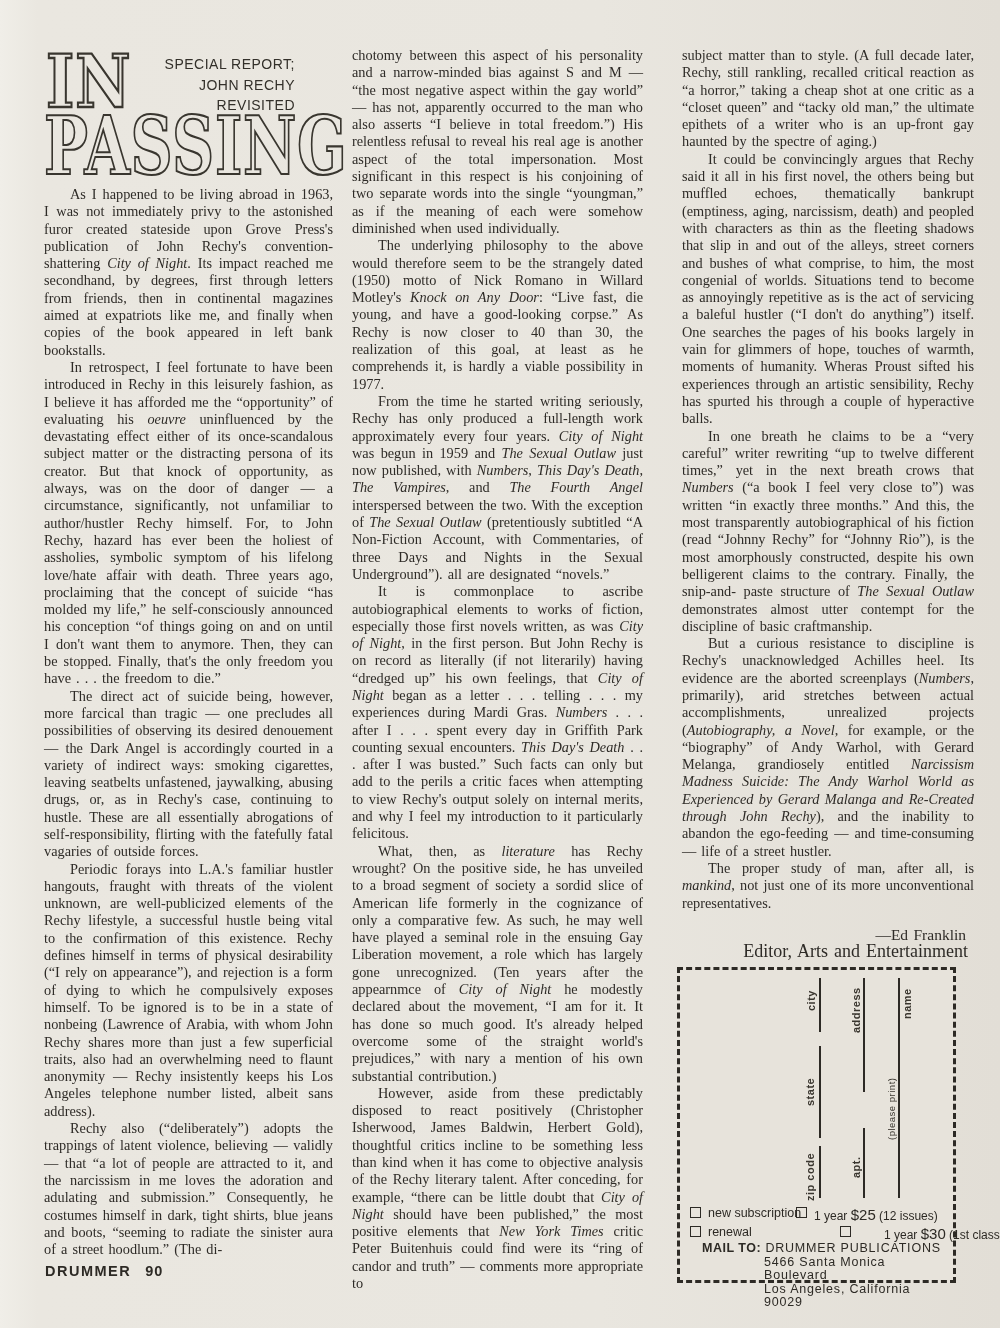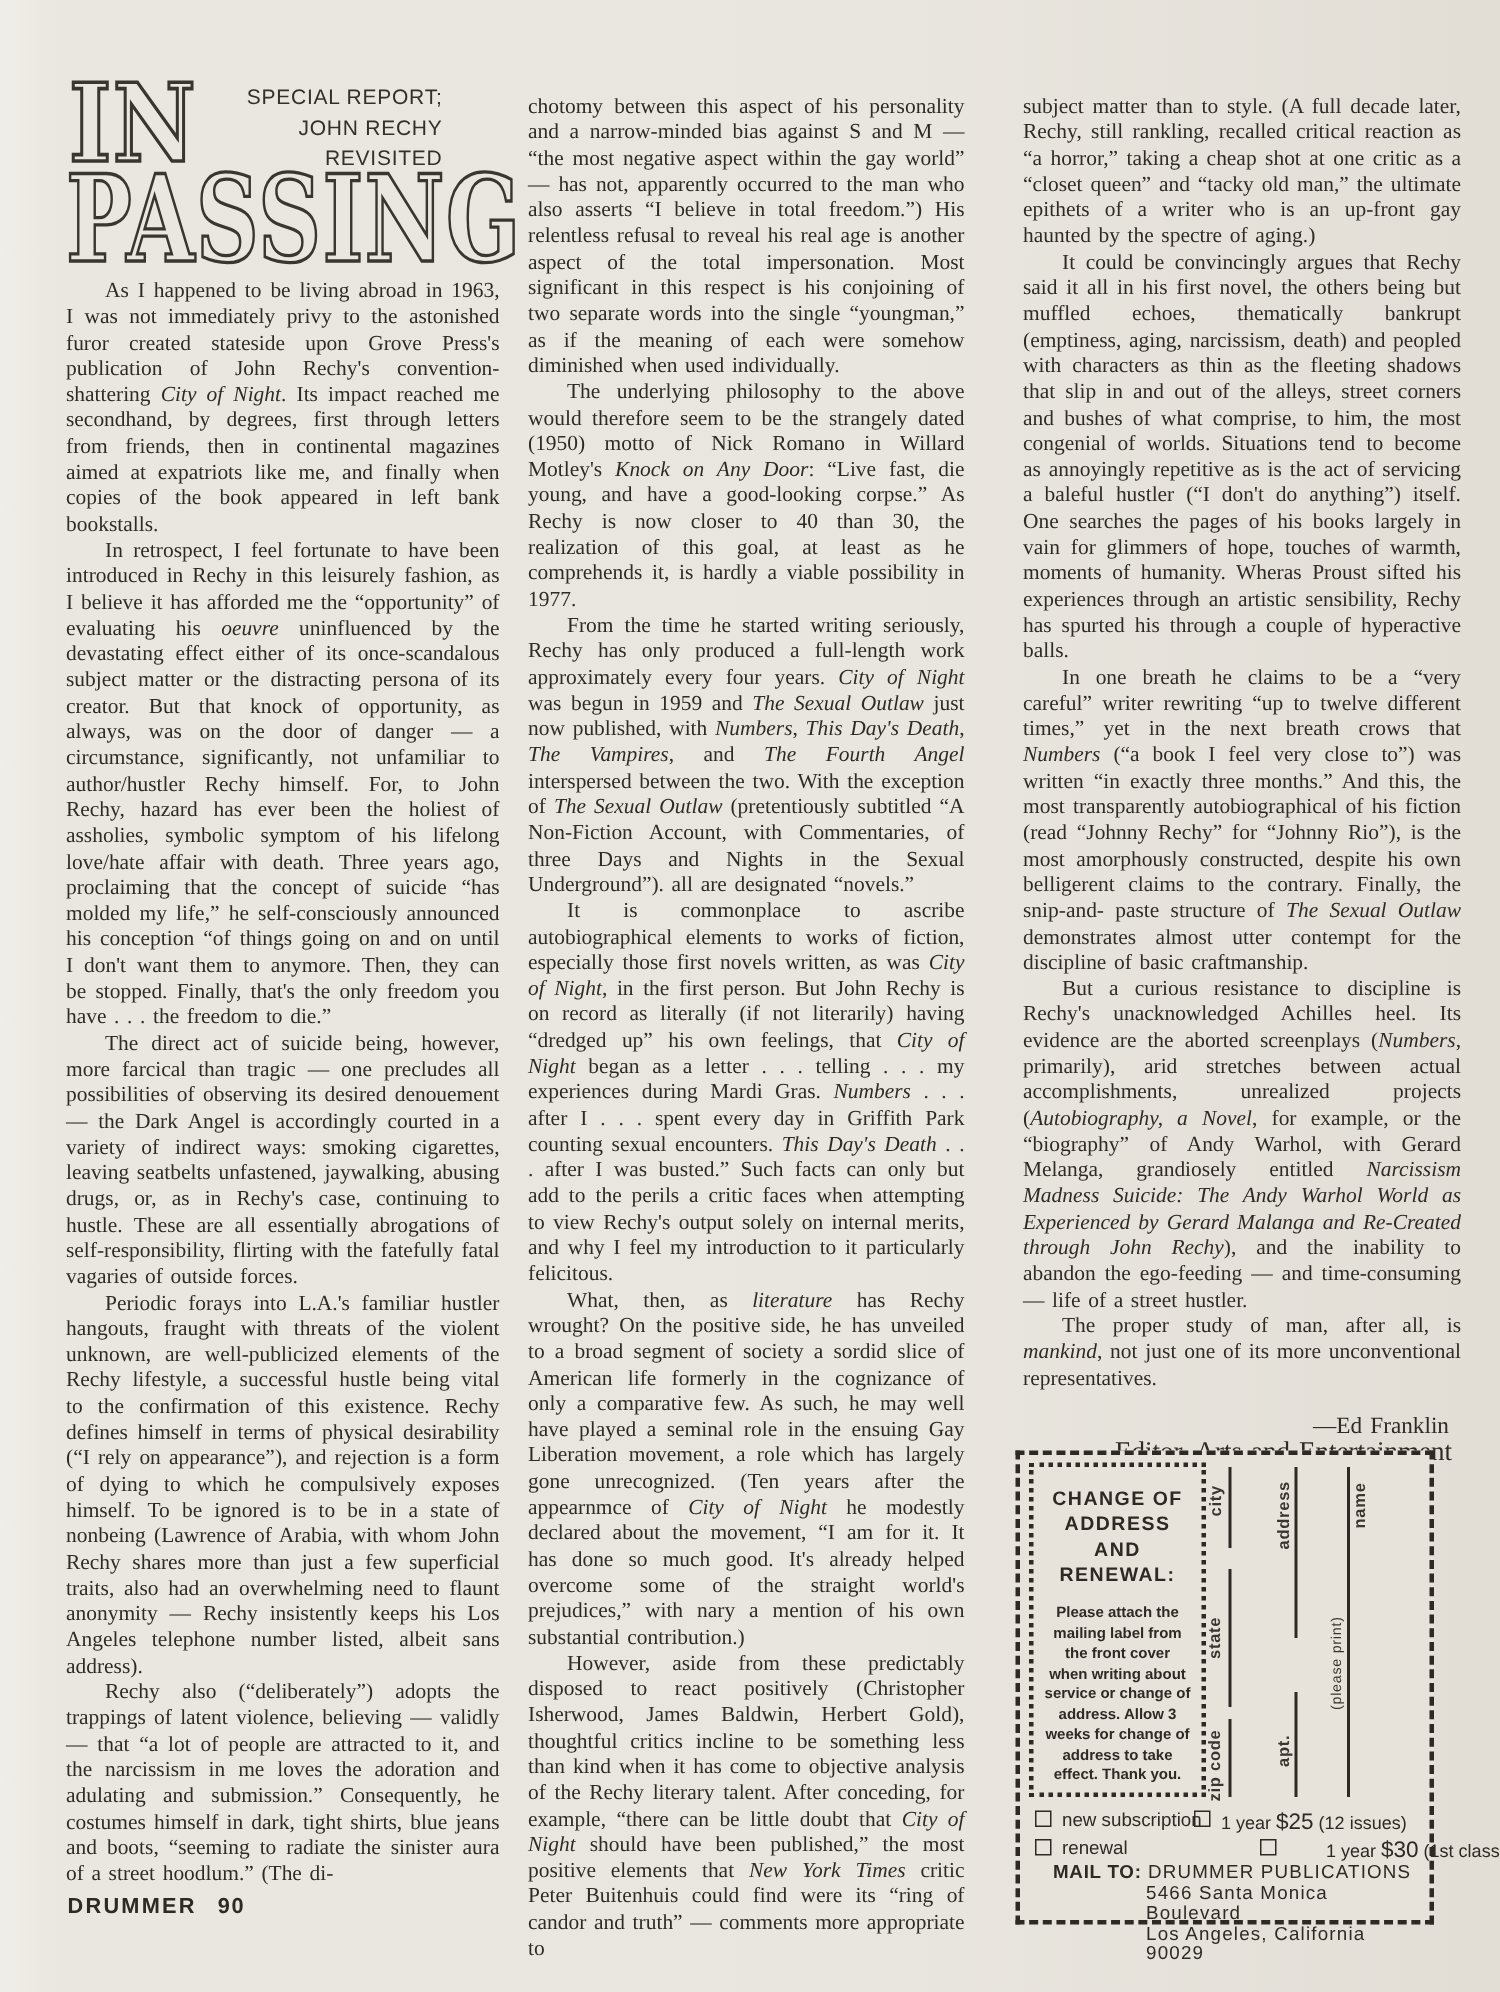--- a/index.html
+++ b/index.html
@@ -30,21 +30,21 @@
     position:absolute; left:115px; top:54px; width:180px;
     text-align:right; font-family:"Liberation Sans", sans-serif;
     font-size:14px; line-height:20.5px; letter-spacing:0.5px; color:#33302a;
   }
   
   .col {
     position:absolute; text-align:justify;
     font-size:14.3px; line-height:17.3px; word-spacing:1.5px; color:#2e2b27;
   }
   .col p { margin:0; text-indent:26px; }
-  .col p.noindent { text-indent:0;margin-top:16px; }
+  .col p.noindent { text-indent:0; }
   .col-1 { left:44px;  top:186px; width:289px; }
   .col-2 { left:352px; top:47px;  width:291px; }
   .col-3 { left:682px; top:47px;  width:292px; }
   .byline { text-align:right; padding-right:8px; margin-top:14px; font-size:15.5px; }
   .byline-title { text-align:right; padding-right:6px; font-size:18px; }
   
   .coupon {
     position:absolute; left:677px; top:967px; width:279px; height:316px;
     border:3px dashed #2d2a25; box-sizing:border-box;
     background:#e7e3db; font-family:"Liberation Sans", sans-serif; color:#2d2a25;
@@ -120,24 +120,20 @@
         <p><span>It could be convincingly argues that Rechy said it all in his first novel, the others being but muffled echoes, thematically bankrupt (emptiness, aging, narcissism, death) and peopled with characters as thin as the fleeting shadows that slip in and out of the alleys, street corners and bushes of what comprise, to him, the most congenial of worlds. Situations tend to become as annoyingly repetitive as is the act of servicing a baleful hustler (“I don't do anything”) itself. One searches the pages of his books largely in vain for glimmers of hope, touches of warmth, moments of humanity. Wheras Proust sifted his experiences through an artistic sensibility, Rechy has spurted his through a couple of hyperactive balls.</span></p>
         <p><span>In one breath he claims to be a “very careful” writer rewriting “up to twelve different times,” yet in the next breath crows that </span><i>Numbers</i><span> (“a book I feel very close to”) was written “in exactly three months.” And this, the most transparently autobiographical of his fiction (read “Johnny Rechy” for “Johnny Rio”), is the most amorphously constructed, despite his own belligerent claims to the contrary. Finally, the snip-and- paste structure of </span><i>The Sexual Outlaw</i><span> demonstrates almost utter contempt for the discipline of basic craftmanship.</span></p>
         <p><span>But a curious resistance to discipline is Rechy's unacknowledged Achilles heel. Its evidence are the aborted screenplays (</span><i>Numbers</i><span>, primarily), arid stretches between actual accomplishments, unrealized projects (</span><i>Autobiography, a Novel</i><span>, for example, or the “biography” of Andy Warhol, with Gerard Melanga, grandiosely entitled </span><i>Narcissism Madness Suicide: The Andy Warhol World as Experienced by Gerard Malanga and Re-Created through John Rechy</i><span>), and the inability to abandon the ego-feeding — and time-consuming — life of a street hustler.</span></p>
         <p><span>The proper study of man, after all, is </span><i>mankind</i><span>, not just one of its more unconventional representatives.</span></p>
       </div>
     <div class="byline">—Ed Franklin</div>
     <div class="byline-title">Editor, Arts and Entertainment</div>
   </div>
 
   <div class="coupon">
-    <div class="coupon-info">
-      <div class="coupon-heading">CHANGE OF ADDRESS AND RENEWAL:</div>
-      <div class="coupon-note">Please attach the mailing label from the front cover when writing about service or change of address. Allow 3 weeks for change of address to take effect. Thank you.</div>
-    </div>
 
     <div class="vrule" style="left:139px; top:8px;  height:54px;"></div>
     <div class="vrule" style="left:139px; top:76px; height:92px;"></div>
     <div class="vrule" style="left:139px; top:176px; height:52px;"></div>
     <div class="vrule" style="left:183px; top:8px;  height:114px;"></div>
     <div class="vrule" style="left:183px; top:158px; height:70px;"></div>
     <div class="vrule" style="left:218px; top:8px;  height:220px;"></div>
 
     <span class="vlabel" style="left:125px; top:41px;">city</span>
     <span class="vlabel" style="left:124px; top:136px;">state</span>

